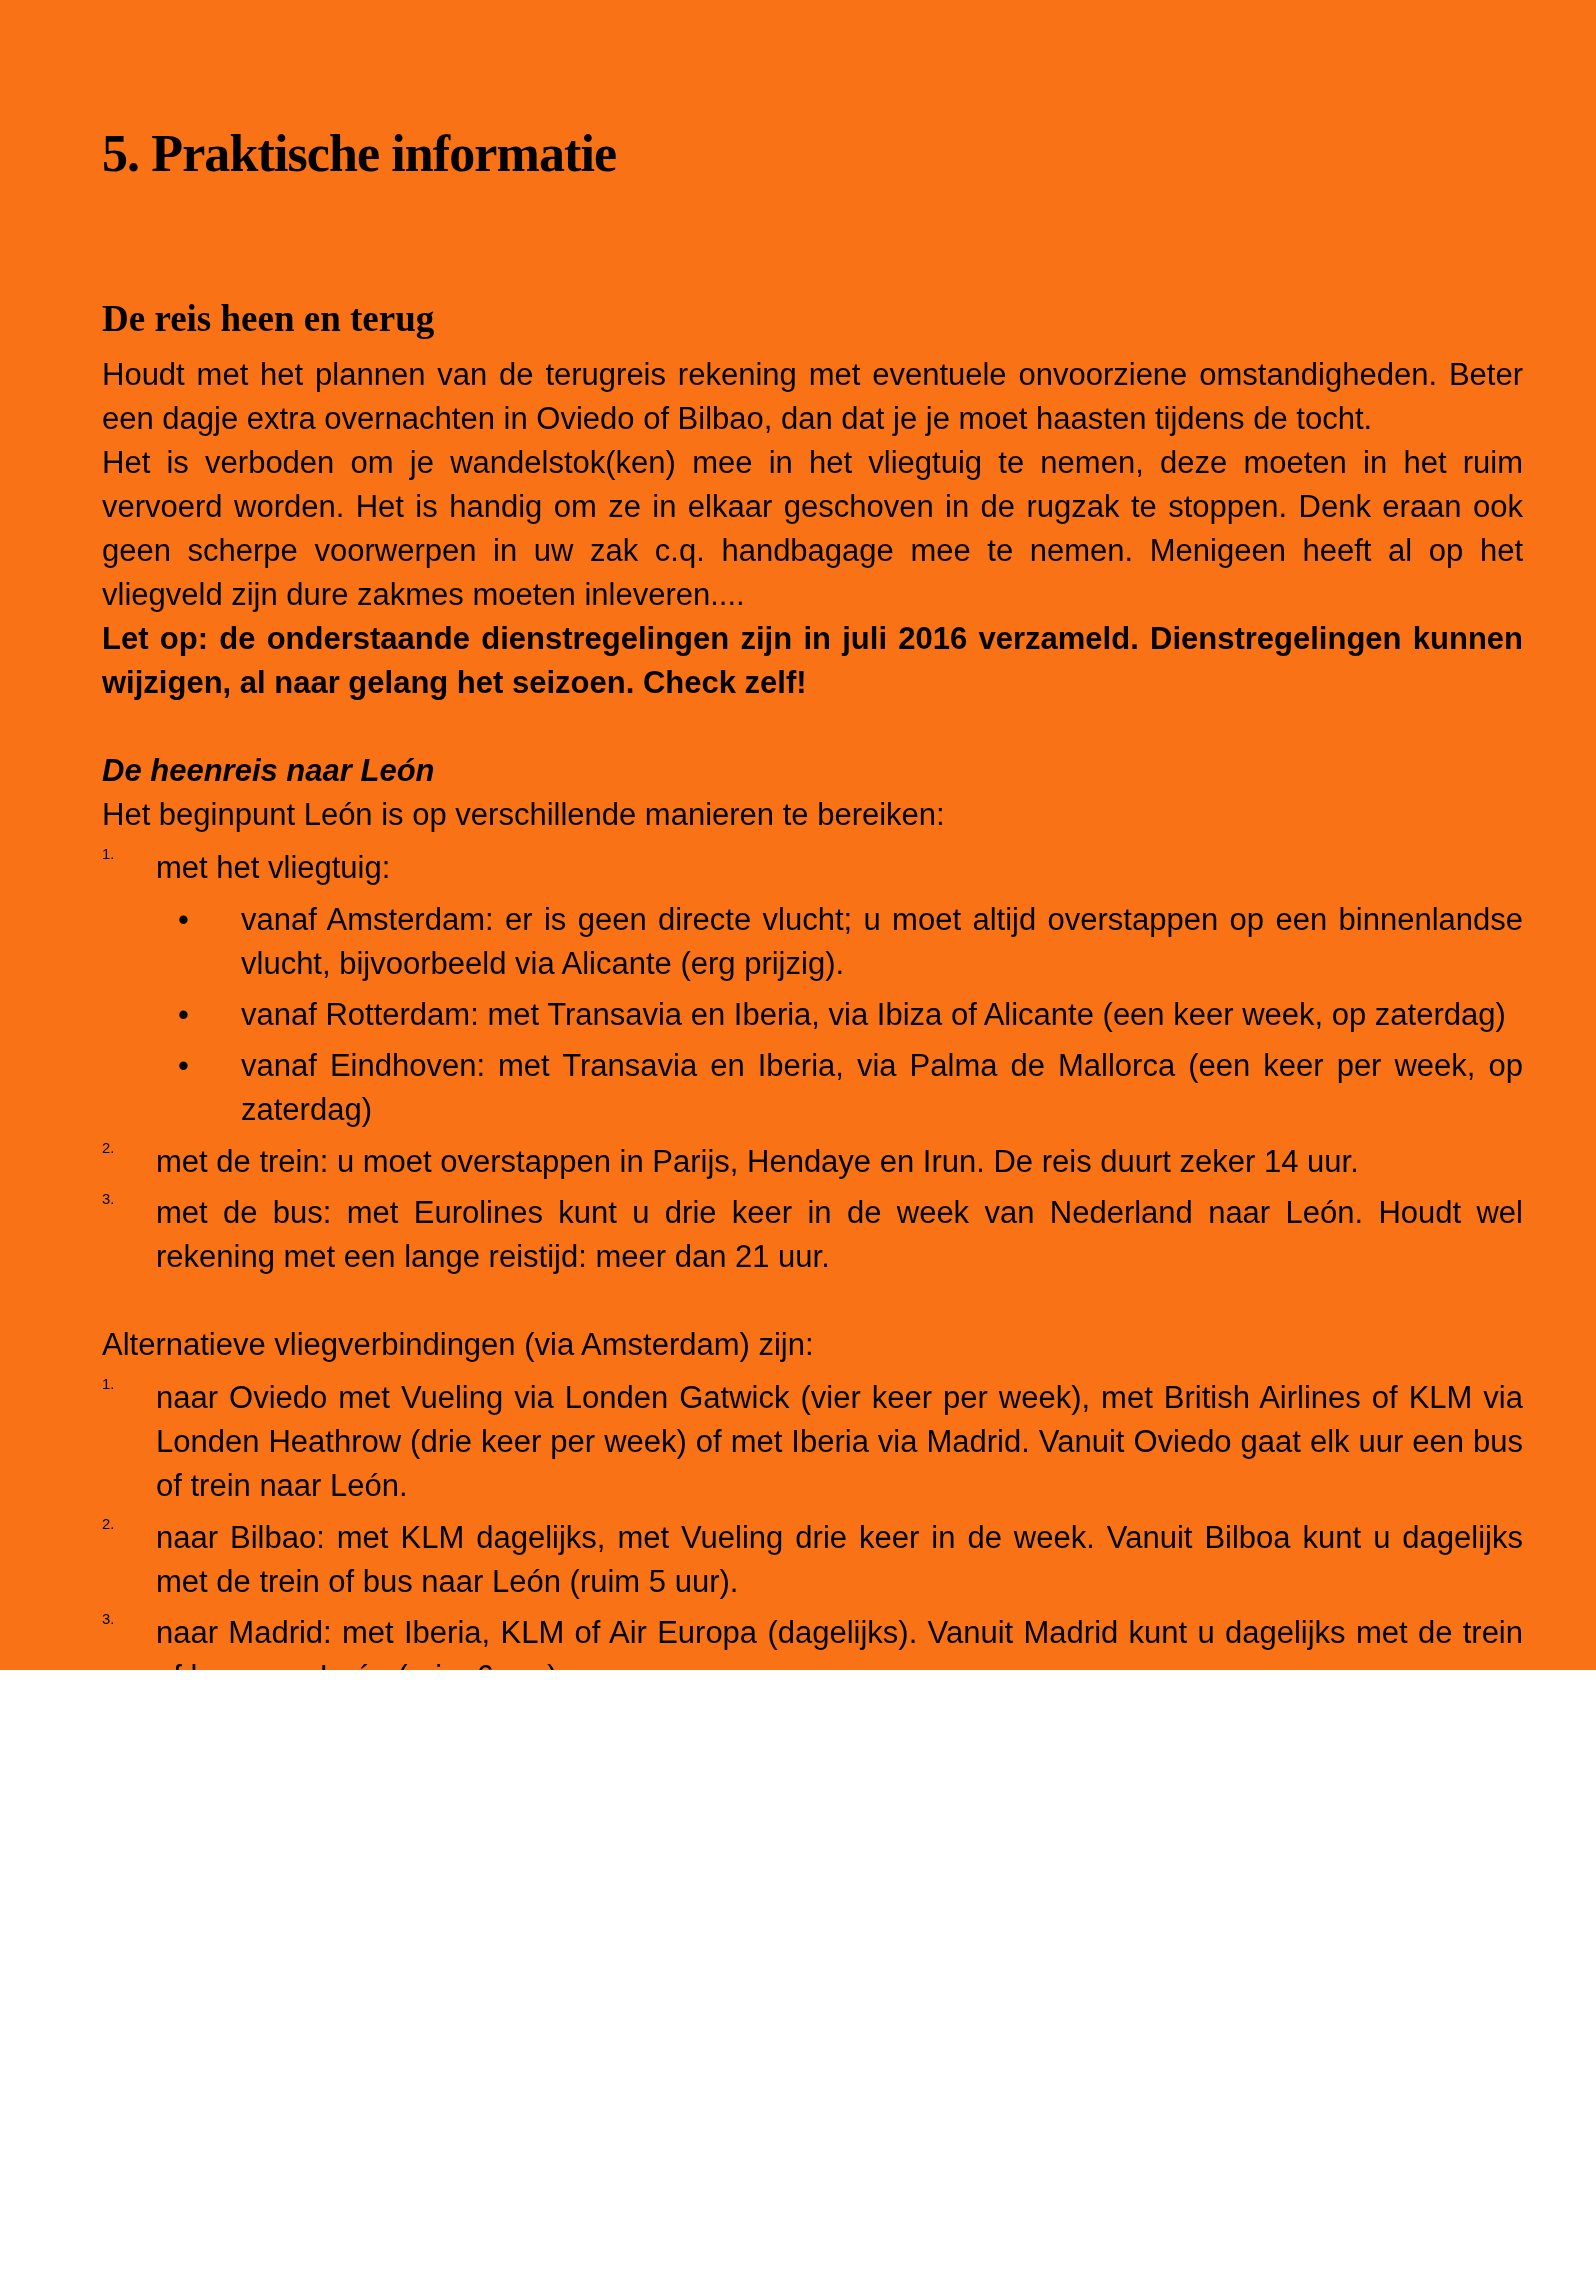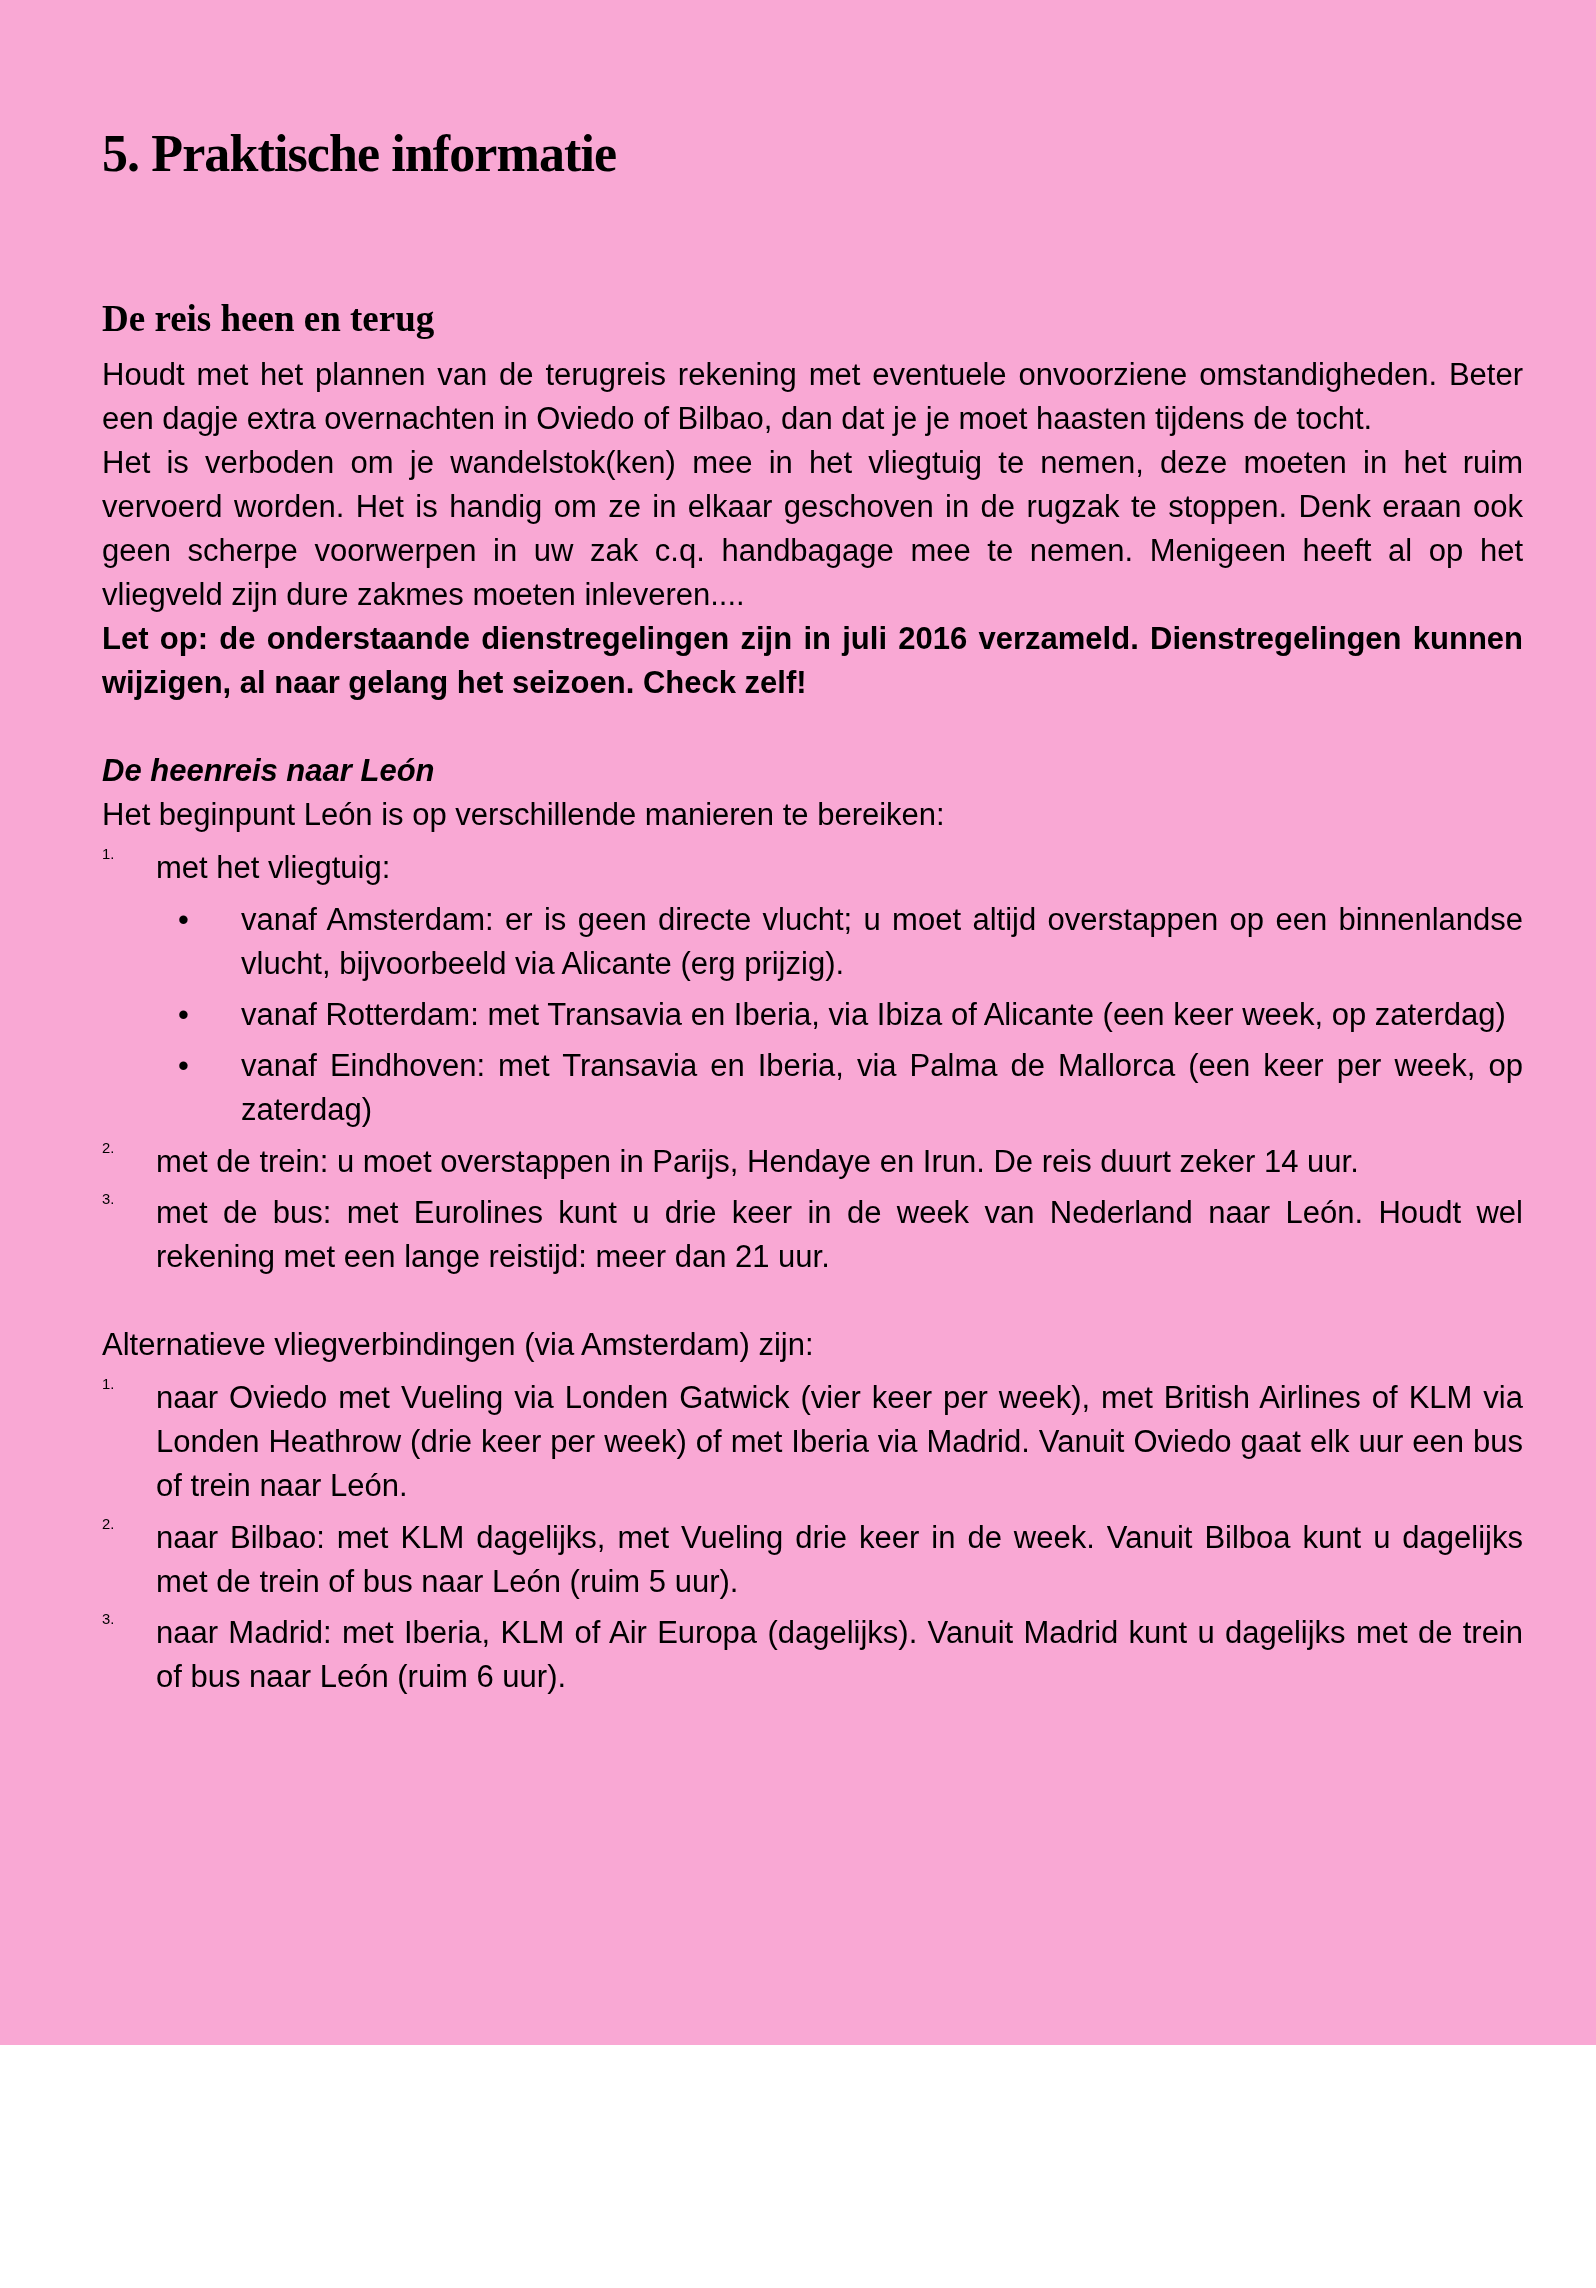--- a/index.html
+++ b/index.html
@@ -3,22 +3,22 @@
 <meta charset="utf-8">
 <style>
   html, body {
     margin: 0;
     padding: 0;
     background: #ffffff;
   }
   .page {
     position: relative;
     width: 1597px;
-    height: 2045px;
-    background: #f9a8d4;
+    height: 1670px;
+    background: #f97316;
     color: #000000;
     font-family: "Liberation Sans", sans-serif;
     overflow: hidden;
   }
   .content {
     margin-left: 102px;
     width: 1421px;
   }
   .doc-title {
     font-family: "Liberation Serif", serif;

